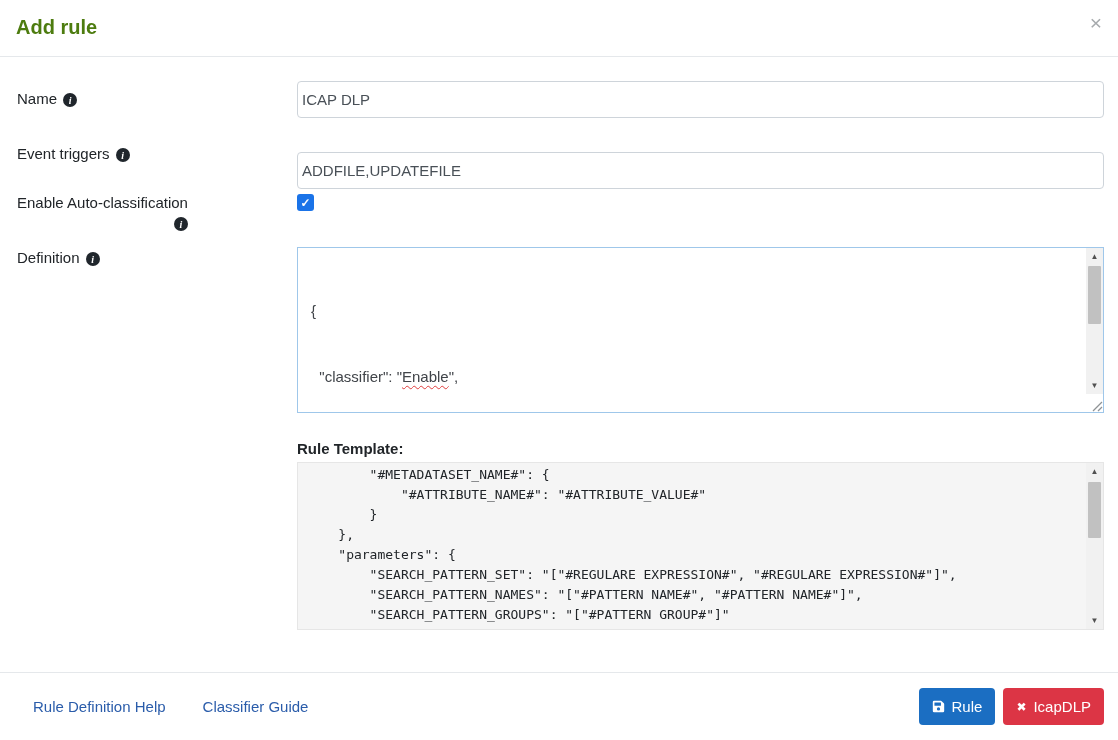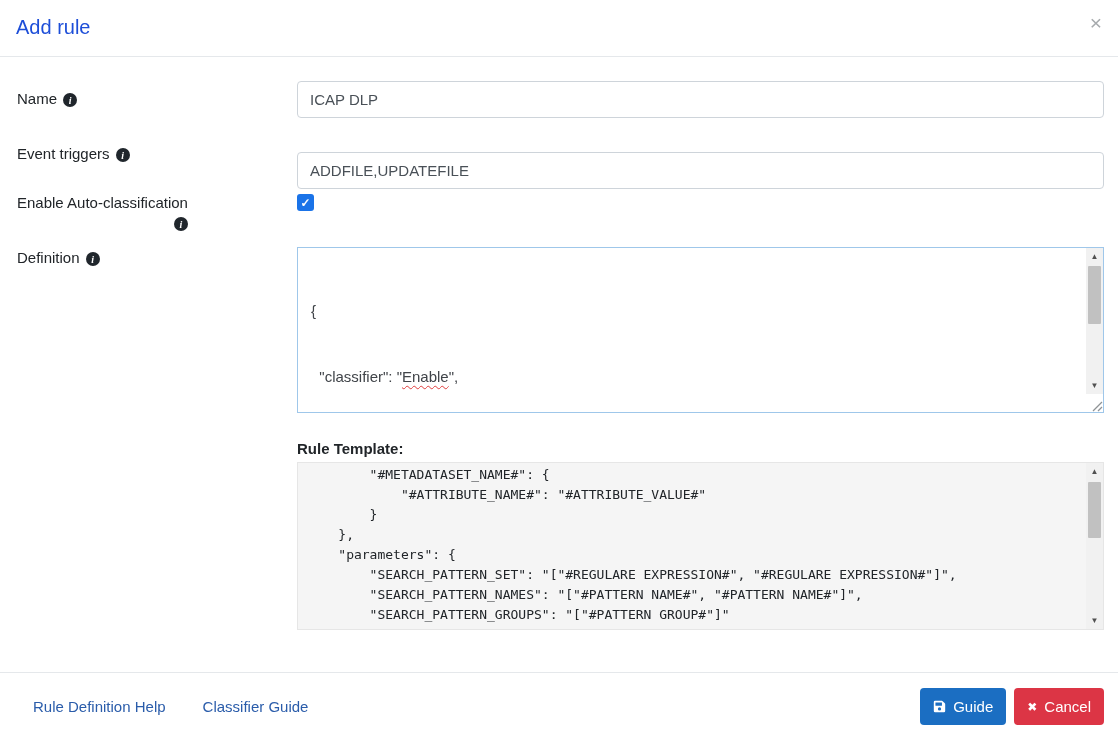--- a/index.html
+++ b/index.html
@@ -11,21 +11,21 @@
     overflow:hidden;
   }
 
   
   .dialog-header {
     position:absolute; top:0; left:0; right:0; height:57px;
     border-bottom:1px solid #e5e8eb;
   }
   .dialog-title {
     position:absolute; left:16px; top:16px;
-    font-size:20px; font-weight:400; color:#1d4ed8;
+    font-size:20px; font-weight:700; color:#4d7c0f;
   }
   .close-btn {
     position:absolute; right:16px; top:12px;
     background:none; border:none; font-size:21px; color:#a6aaad;
     line-height:1; cursor:pointer; font-family:inherit;
   }
 
   
   .field-label {
     position:absolute; left:17px; font-size:15px; color:#212529;
@@ -41,21 +41,21 @@
     width:14px; height:14px; border-radius:50%;
     background:#20262c; color:#fff;
     font-size:10px; font-style:italic; font-weight:700;
     font-family:"Liberation Serif", serif; flex:0 0 auto;
   }
 
   
   .text-input {
     position:absolute; left:297px; width:807px; height:37px;
     border:1px solid #ced4da; border-radius:4px;
-    padding:0 12px; font-size:15px; color:#495057;
+    padding:0 4px; font-size:15px; color:#495057;
     font-family:inherit; background:#fff; outline:none;
   }
   .input-name  { top:81px; }
   .input-event { top:152px; }
 
   
   .checkbox {
     position:absolute; left:297px; top:194px; width:17px; height:17px;
     background:var(--checkbox,#1a73e8); border-radius:3px;
     display:flex; align-items:center; justify-content:center; cursor:pointer;
@@ -221,22 +221,22 @@
       <a class="footer-link">Rule Definition Help</a>
       <a class="footer-link">Classifier Guide</a>
     </div>
     <div class="footer-buttons">
       <button class="btn btn-save">
         <span>
           <svg width="13" height="13" viewBox="0 0 448 512" fill="#ffffff">
             <path d="M433.9 129.9l-83.9-83.9A48 48 0 0 0 316.1 32H48A48 48 0 0 0 0 80v352a48 48 0 0 0 48 48h352a48 48 0 0 0 48-48V163.9a48 48 0 0 0-14.1-34zM224 416a64 64 0 1 1 64-64 64 64 0 0 1-64 64zm96-304.5V212c0 6.6-5.4 12-12 12H76c-6.6 0-12-5.4-12-12V108c0-6.6 5.4-12 12-12h228.5c3.2 0 6.2 1.3 8.5 3.5l3.5 3.5a12 12 0 0 1 3.5 8.5z"></path>
           </svg>
         </span>
-        <span>Guide</span>
+        <span>Rule</span>
       </button>
       <button class="btn btn-cancel">
         <span class="x-glyph">✖</span>
-        <span>Cancel</span>
+        <span>IcapDLP</span>
       </button>
     </div>
   </div>
 
 </div>
 
 </body></html>

